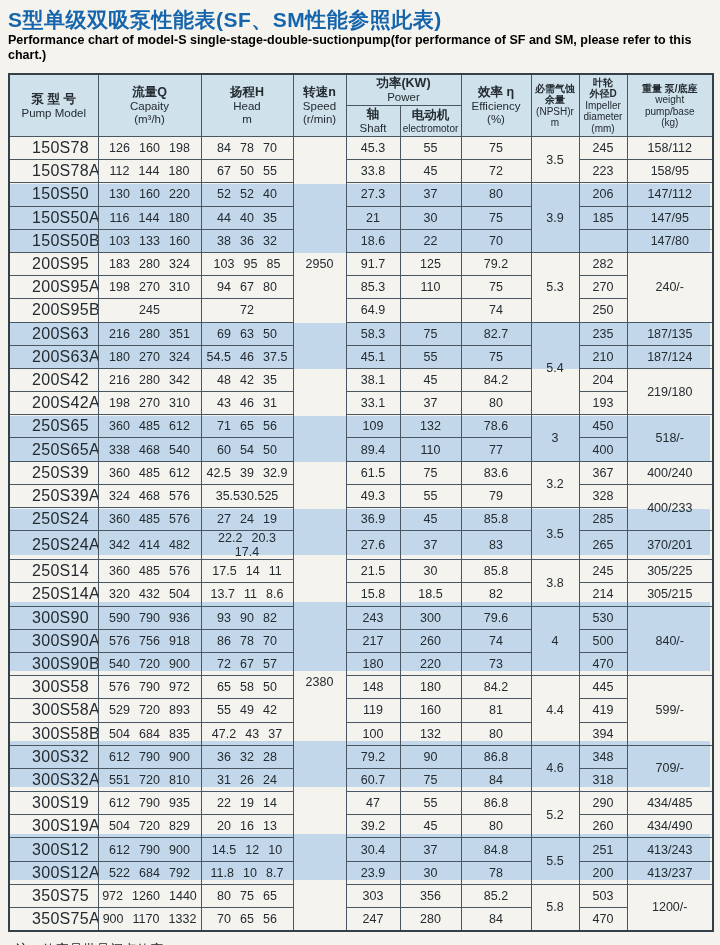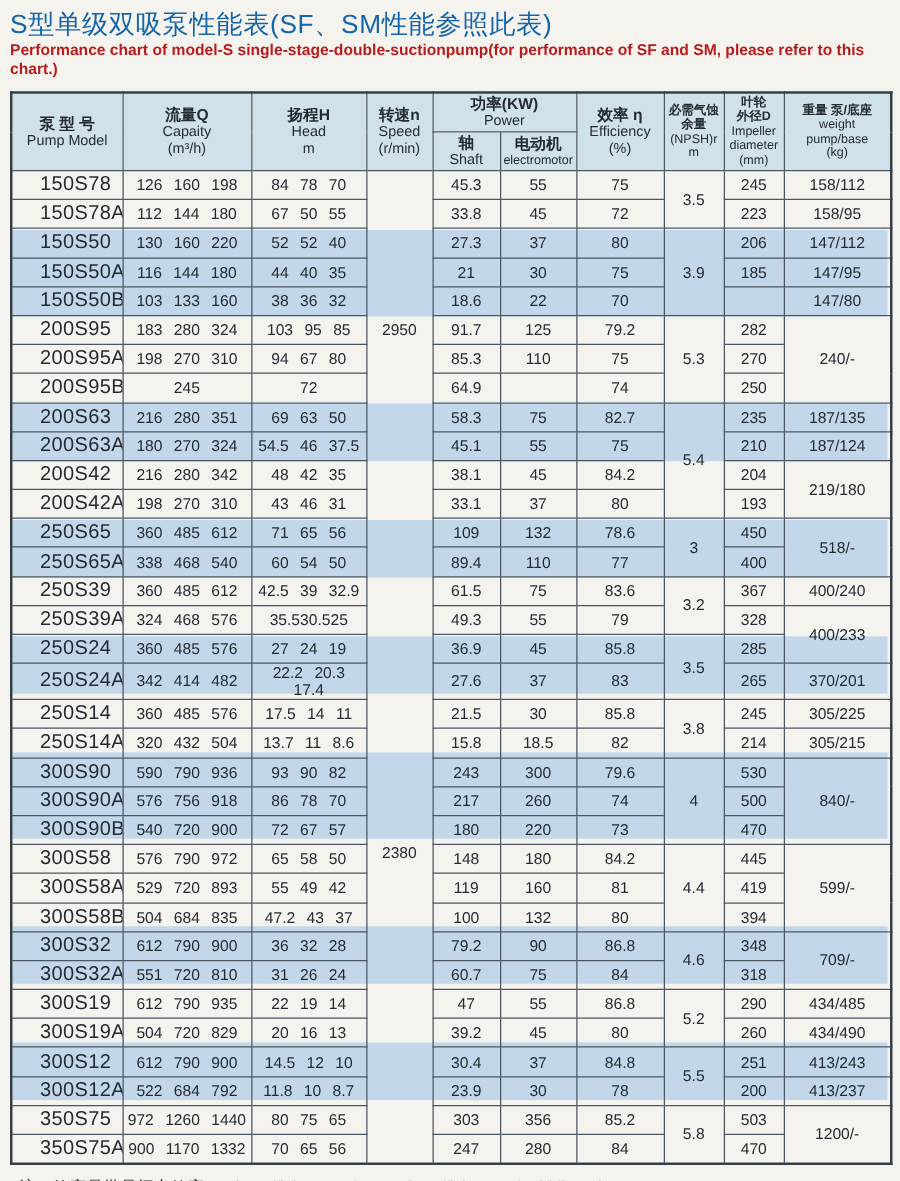--- a/index.html
+++ b/index.html
@@ -9,26 +9,26 @@
     font-family: "Liberation Sans", "DejaVu Sans", sans-serif;
     color: #242b31;
     width: 720px;
     height: 945px;
     overflow: hidden;
   }
   .page { padding: 6px 8px 0 8px; position: relative; }
   .title {
     color: #1565ac;
     font-size: 21px;
-    font-weight: normal;
+    font-weight: bold;
     line-height: 27px;
     letter-spacing: 0.5px;
   }
   .subtitle {
-    color: #b91c1c;
+    color: #000000;
     font-size: 12.5px;
     font-weight: bold;
     line-height: 15px;
     margin-bottom: 10px;
   }
   .table-wrap { position: relative; width: 704px; }
   .stripes { position: absolute; left: 2px; z-index: 0; width: 700px; }
   .stripe { position: absolute; left: 0; right: 0; background: #c2d8ea; }
   table {
     position: relative; z-index: 1;

